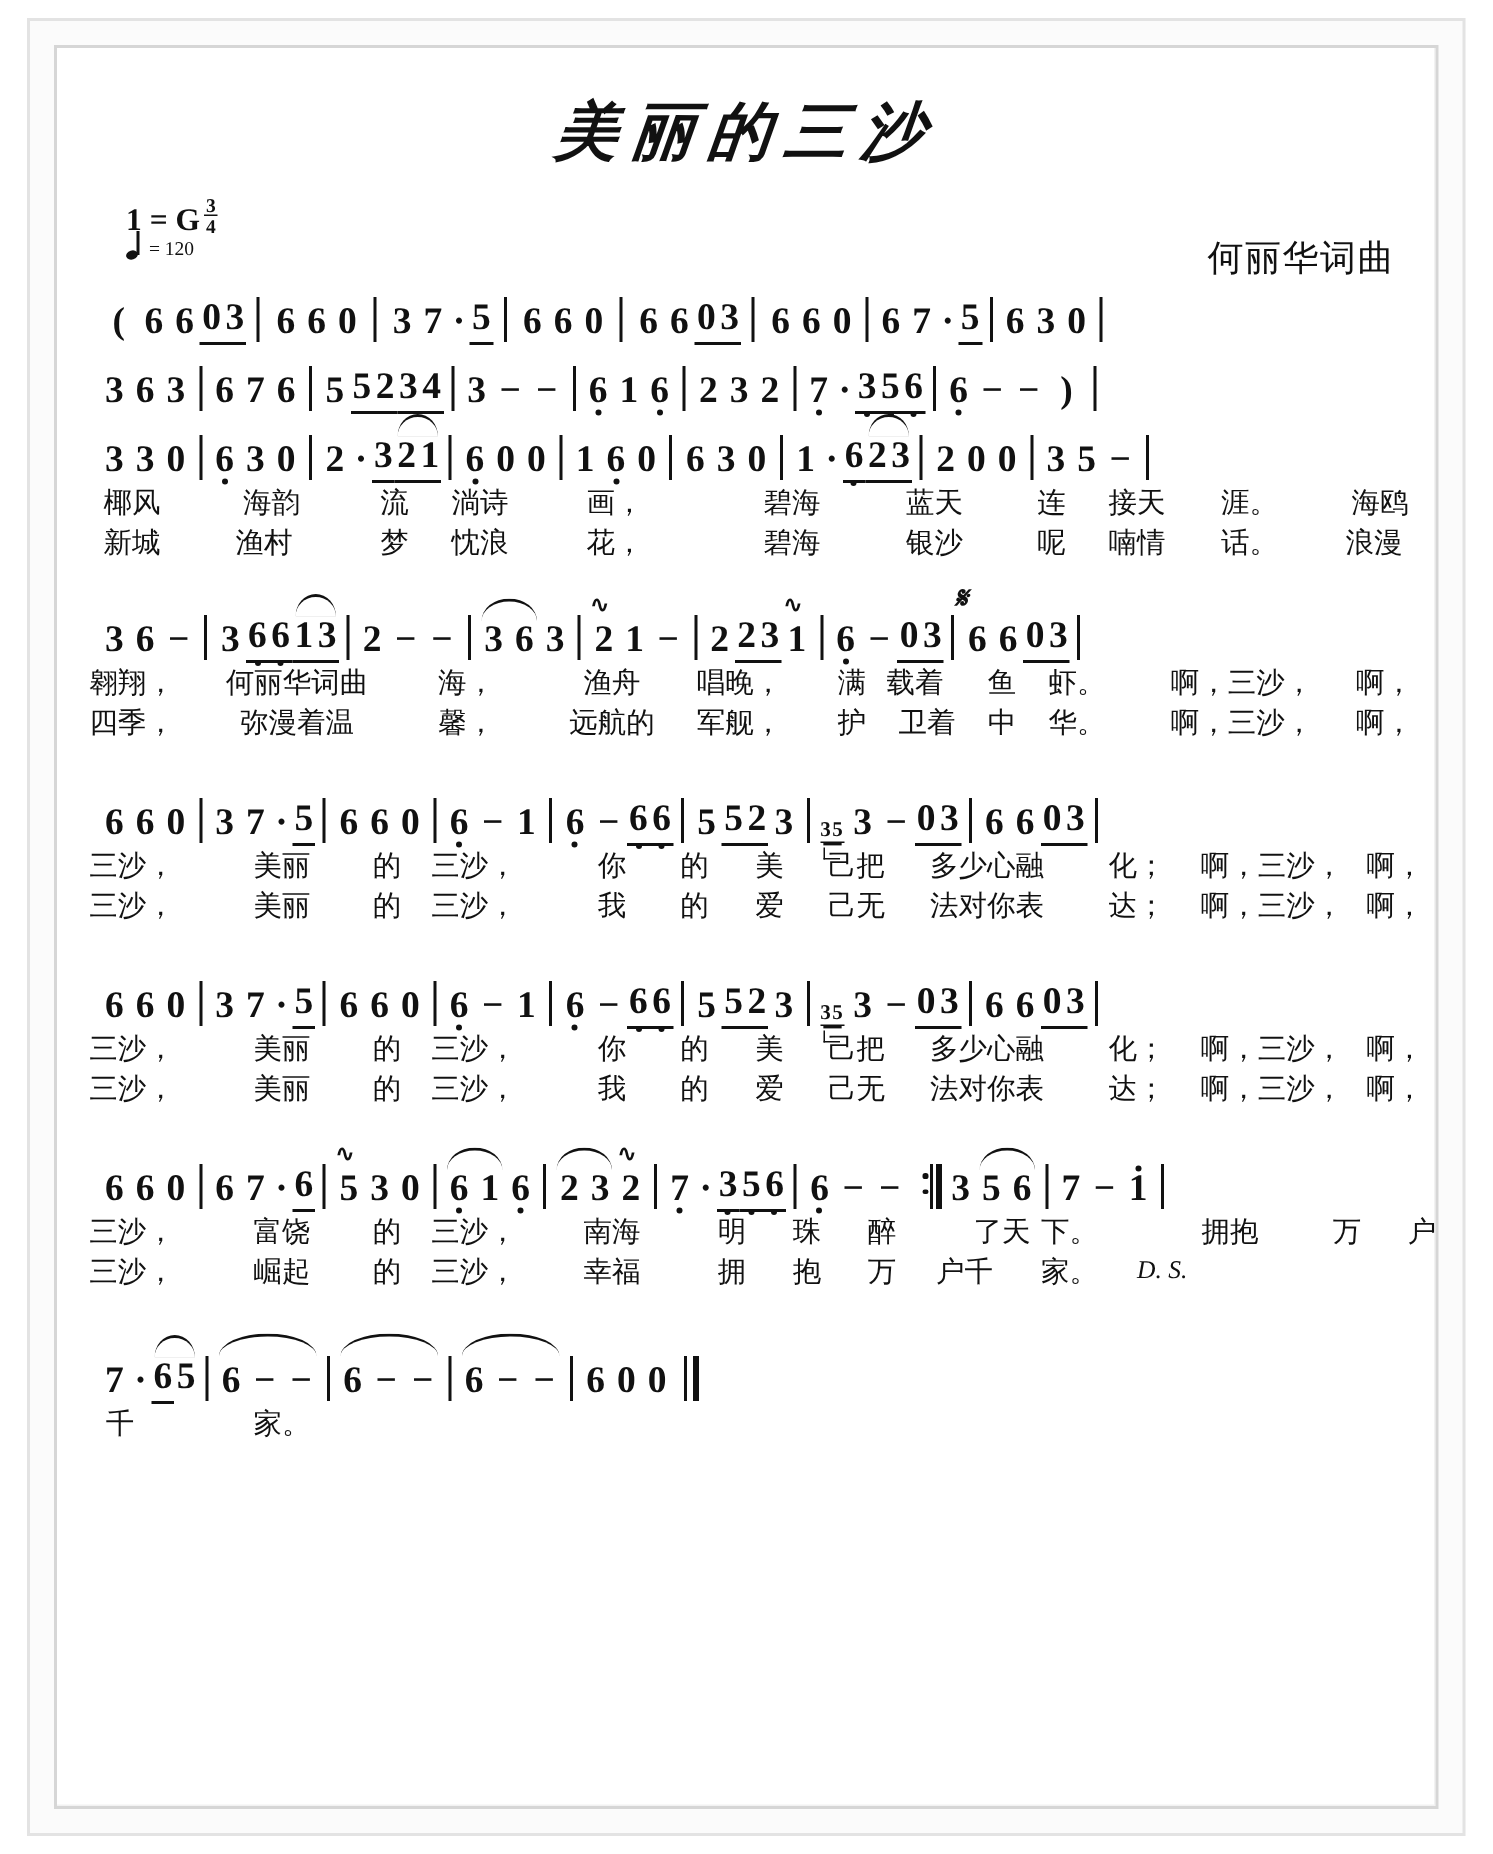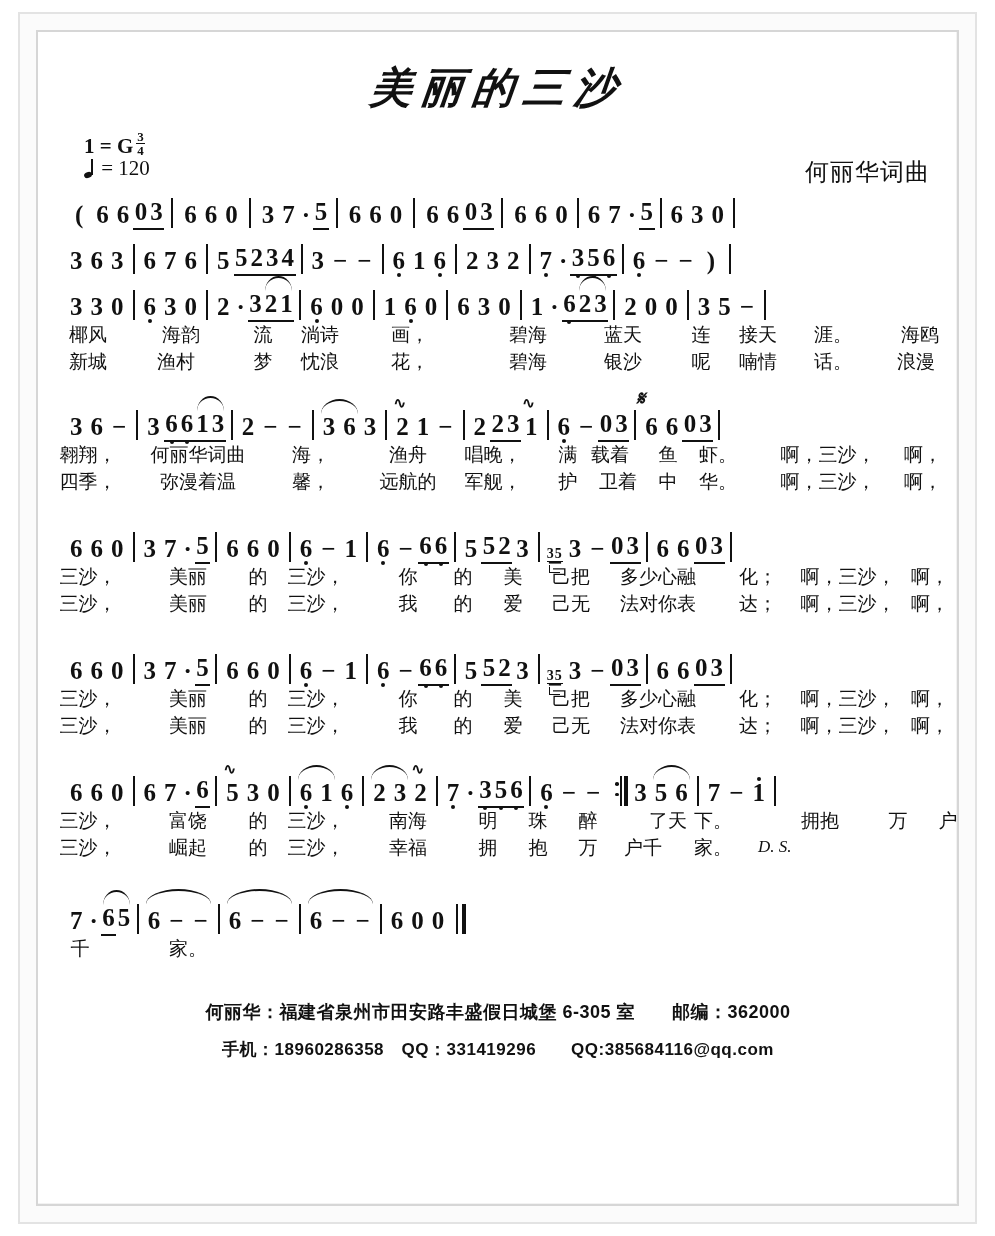--- a/index.html
+++ b/index.html
@@ -76,21 +76,21 @@
   .frac {
     display: inline-block;
     vertical-align: -2px;
     font-size: 13px;
     line-height: 1;
     text-align: center;
     margin-left: 3px;
   }
   .frac .num { display: block; border-bottom: 1.5px solid #111; padding: 0 1px; }
   .frac .den { display: block; padding: 0 1px; }
-  .tempo { font-size: 21px; font-weight: normal; font-family: "Liberation Serif", serif; }
+  .tempo { font-size: 13px; font-weight: normal; font-family: "Liberation Serif", serif; }
   .quarter-note {
     display: inline-block;
     position: relative;
     width: 12px; height: 16px;
     vertical-align: -3px;
   }
   .quarter-note::before {
     content: ""; position: absolute;
     left: 0; bottom: 0; width: 8px; height: 6px;
     background: #111; border-radius: 50%;
@@ -744,19 +744,15 @@
           <span class="n">0</span>
           <span class="n">0</span>
         <span class="final-bar"></span>
       </div>
       <div class="lyrics" style="height:34px">
         <span class="ly" style="left:22px">千</span>
         <span class="ly" style="left:130px">家。</span>
       </div>
     </div>
 
-    <div class="footer">
-      <div class="fline">何丽华：福建省泉州市田安路丰盛假日城堡 6-305 室　　邮编：362000</div>
-      <div class="fline fline2">手机：18960286358　QQ：331419296　　QQ:385684116@qq.com</div>
-    </div>
 
   </div>
 </div>
 
 </body></html>

